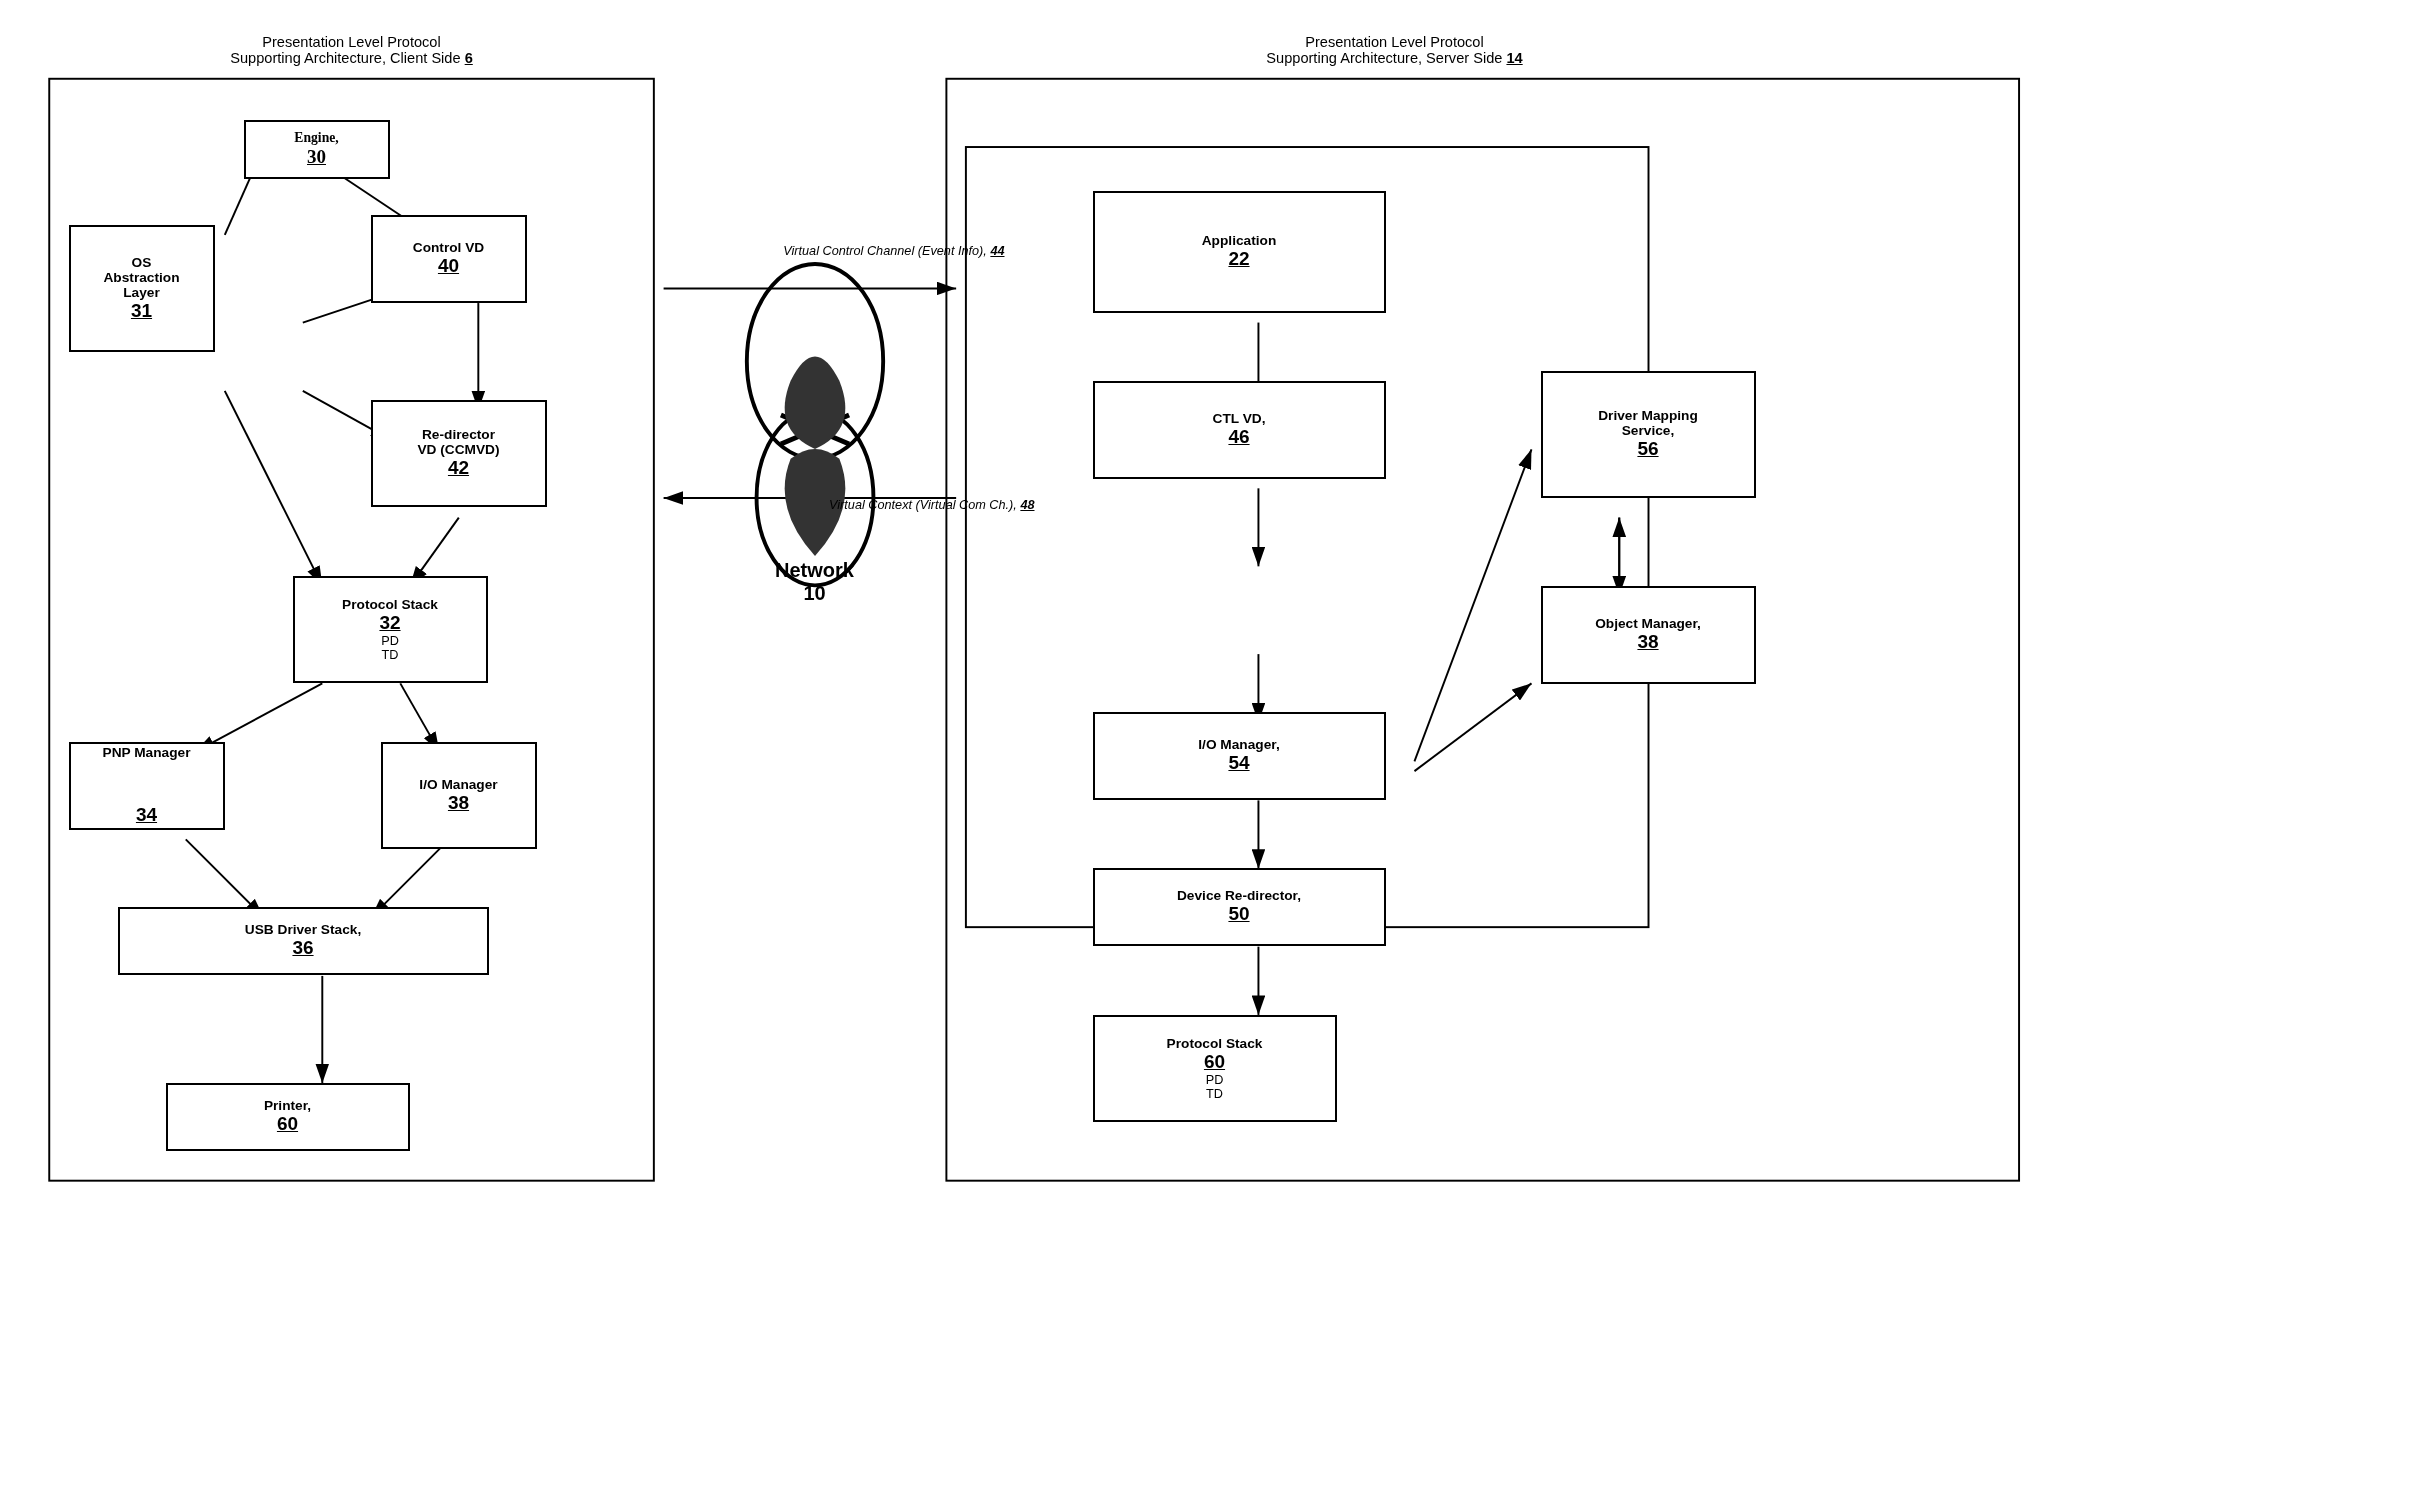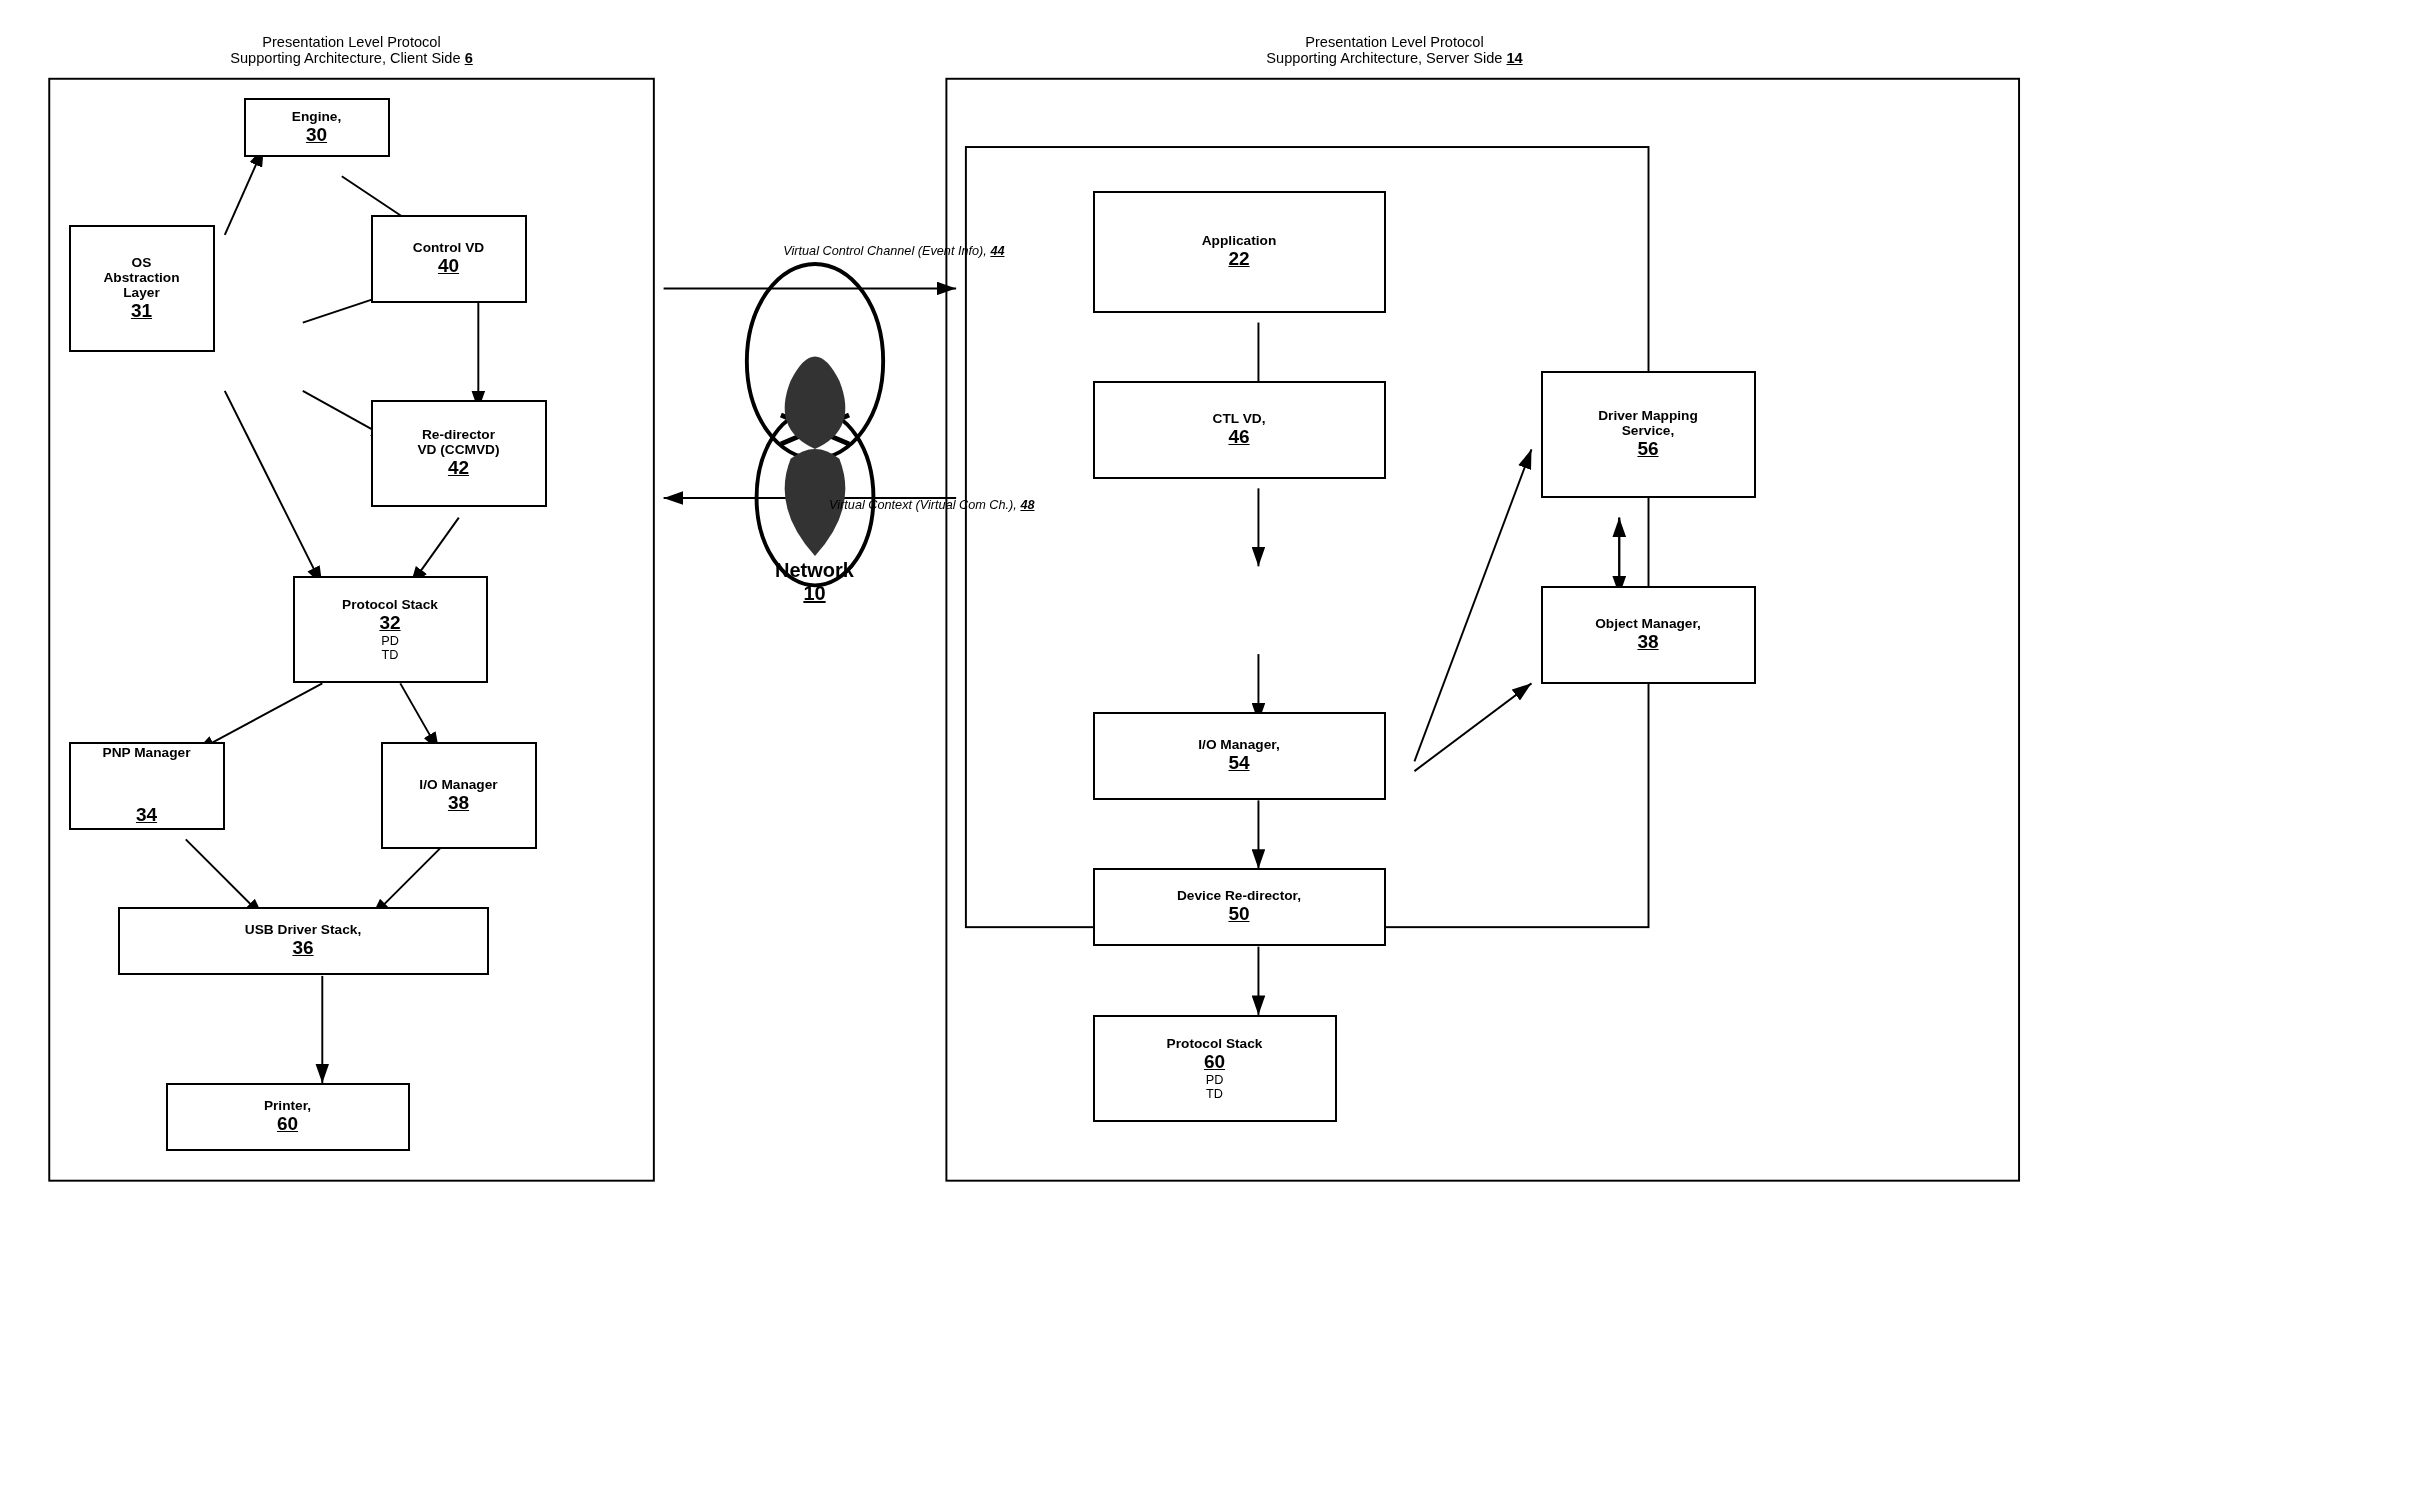--- a/index.html
+++ b/index.html
@@ -128,21 +128,21 @@
       </marker>
     </defs>
   </svg>
 
   <div class="arch-box-label" style="left:49px; top:14.6px; width:566px;">
     <span>Presentation Level Protocol</span><br>
     <span>Supporting Architecture, Client Side</span>
     <span style="text-decoration:underline; font-weight:bold;">6</span>
   </div>
 
-  <div class="node-box" style="left:224px; top:78px; width:146px; height:59px;">
+  <div class="node-box" style="left:224px; top:100px; width:146px; height:59px;font-family:Liberation Serif, serif;">
     <span class="node-label">Engine,</span>
     <span class="node-ref">30</span>
   </div>
 
   <div class="node-box" style="left:49px; top:205px; width:146px; height:127px;">
     <span class="node-label">OS</span>
     <span class="node-label">Abstraction</span>
     <span class="node-label">Layer</span>
     <span class="node-ref">31</span>
   </div>
@@ -240,21 +240,21 @@
       <ellipse cx="115" cy="260" rx="60" ry="90" fill="none" stroke="#000" stroke-width="4"></ellipse>
 
       <line x1="80" y1="175" x2="150" y2="205" stroke="#000" stroke-width="5"></line>
       <line x1="150" y1="175" x2="80" y2="205" stroke="#000" stroke-width="5"></line>
 
       <path d="M 90 140 Q 115 90 140 140 Q 160 190 115 210 Q 70 190 90 140 Z" fill="#333"></path>
       <path d="M 90 220 Q 115 200 140 220 Q 160 270 115 320 Q 70 270 90 220 Z" fill="#333"></path>
     </svg>
     <div style="position:absolute; bottom:9.8px; left:50%; transform:translateX(-50%); text-align:center; font-weight:bold; font-size:20px;">
       <span>Network</span><br>
-      <span style="text-decoration:underline;">10</span>
+      <span style="">10</span>
     </div>
   </div>
 
   <div class="channel-label" style="left:634px; top:224px; width:351px;">
     <span>Virtual Control Channel (Event Info),</span>
     <span style="text-decoration:underline; font-weight:bold;">44</span>
   </div>
 
   <div class="channel-label" style="left:605px; top:478px; width:410px;">
     <span>Virtual Context (Virtual Com Ch.),</span>

